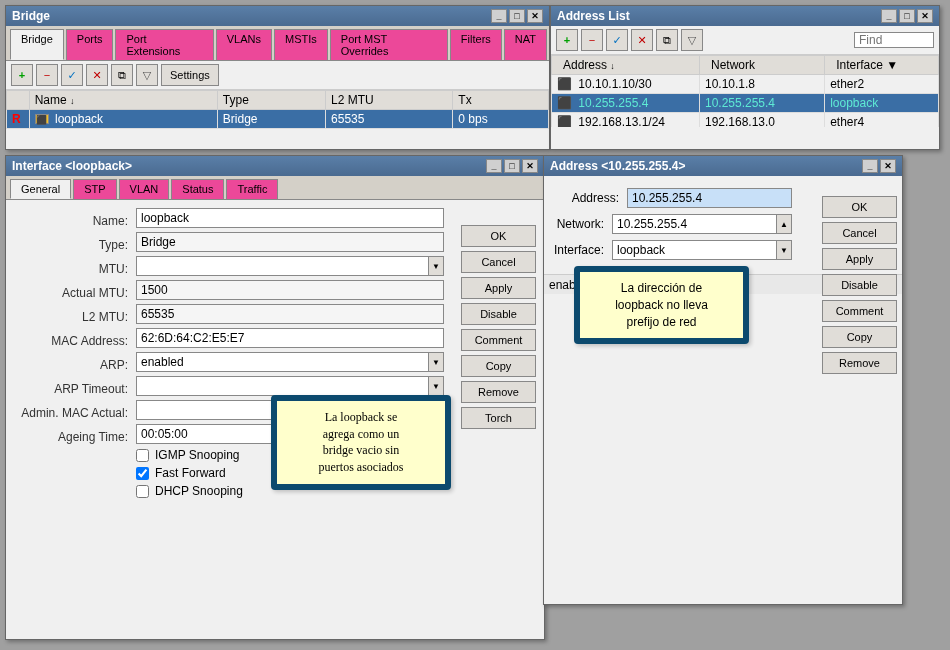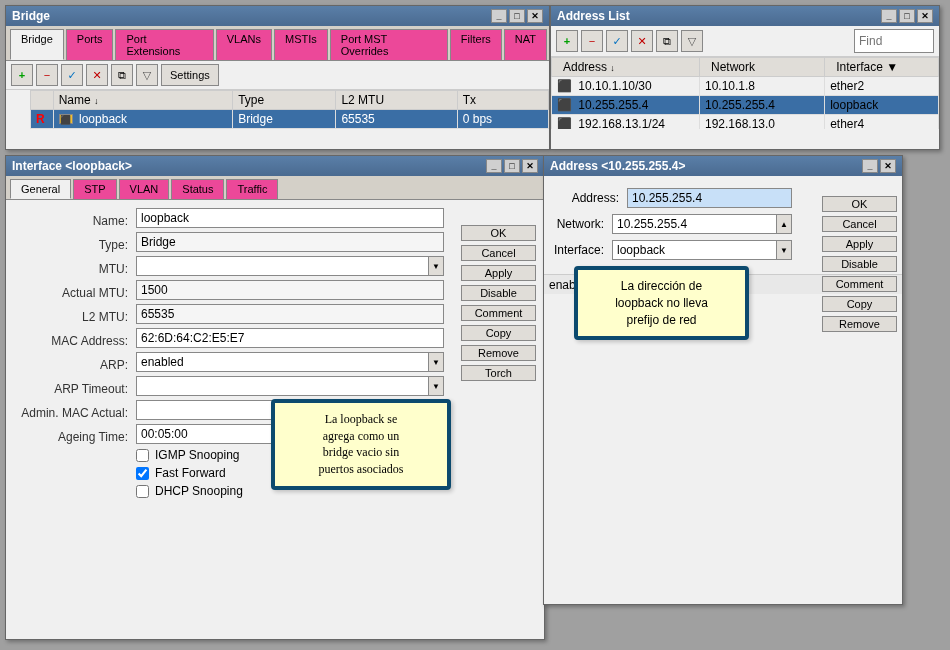--- a/index.html
+++ b/index.html
@@ -38,34 +38,34 @@
     .form-row { display: flex; align-items: flex-end; margin-bottom: 4px; padding: 0 10px; }
     .form-label { width: 120px; text-align: right; padding-right: 8px; color: #333; }
     .form-input { flex: 1; height: 20px; border: 1px solid #888; padding: 1px 4px; background: white; }
     .form-input-readonly { flex: 1; height: 20px; border: 1px solid #888; padding: 1px 4px; background: #f5f5f5; }
     .form-input-with-arrow { display: flex; flex: 1; }
     .form-input-with-arrow input { flex: 1; height: 20px; border: 1px solid #888; border-right: none; padding: 1px 4px; }
     .arrow-btn { width: 16px; height: 20px; border: 1px solid #888; background: #e0ddd8; display: flex; align-items: center; justify-content: center; font-size: 8px; cursor: pointer; }
 
     
     .btn-panel { position: absolute; right: 8px; top: 25px; display: flex; flex-direction: column; gap: 4px; }
-    .action-btn { width: 75px; height: 16px; border: 1px solid #888; background: #e0ddd8; cursor: pointer; font-size: 11px; display: flex; align-items: center; justify-content: center; }
+    .action-btn { width: 75px; height: 22px; border: 1px solid #888; background: #e0ddd8; cursor: pointer; font-size: 11px; display: flex; align-items: center; justify-content: center; }
 
     
     .checkbox-row { display: flex; align-items: center; padding-left: 130px; margin-bottom: 4px; }
     .checkbox-row input[type=checkbox] { margin-right: 6px; }
 
     
-    .tooltip-box { position: absolute; background: #ffffcc; border: 4px solid #0c4a6e; padding: 8px 10px; border-radius: 4px; text-align: center; font-size: 11px; line-height: 1.4; box-shadow: 2px 2px 4px rgba(0,0,0,0.2); }
+    .tooltip-box { position: absolute; background: #ffffcc; border: 6px solid #0c4a6e; padding: 8px 10px; border-radius: 4px; text-align: center; font-size: 11px; line-height: 1.4; box-shadow: 2px 2px 4px rgba(0,0,0,0.2); }
 
     
     .addr-table { width: 100%; border-collapse: collapse; }
     .addr-table th { background: #e0ddd8; border: 1px solid #ccc; padding: 2px 11px; text-align: left; font-weight: normal; }
     .addr-table td { border: 1px solid #ddd; padding: 2px 5px; }
-    .addr-table tr.selected td { background: #3a6ea5; color: #000000; }
+    .addr-table tr.selected td { background: #3a6ea5; color: #5eead4; }
 
     
     .addr-form-row { display: flex; align-items: center; margin-bottom: 6px; padding: 0 10px; }
     .addr-label { width: 80px; text-align: right; padding-right: 8px; }
     .addr-input { flex: 1; height: 20px; border: 1px solid #888; padding: 1px 4px; background: #c8e0f8; }
     .addr-input-normal { flex: 1; height: 20px; border: 1px solid #888; padding: 1px 4px; background: white; }
 
     
     .status-bar { height: 20px; background: #e8e8e8; border-top: 1px solid #ccc; display: flex; align-items: center; padding: 0 5px; font-size: 11px; }
 
@@ -107,21 +107,21 @@
   </div>
   <div class="toolbar">
     <div class="tool-btn icon-add">+</div>
     <div class="tool-btn icon-del">−</div>
     <div class="tool-btn icon-check">✓</div>
     <div class="tool-btn icon-x">✕</div>
     <div class="tool-btn">⧉</div>
     <div class="tool-btn icon-filter">▽</div>
     <div class="tool-btn-text">Settings</div>
   </div>
-  <div class="table-container" style="height: 48px; overflow: hidden; padding-left: 24px;">
+  <div class="table-container" style="height: 48px; overflow: hidden;">
     <table class="data-table">
       <thead>
         <tr>
           <th style="width:15px;"></th>
           <th>Name <span class="sort-arrow">↓</span></th>
           <th>Type</th>
           <th>L2 MTU</th>
           <th>Tx</th>
         </tr>
       </thead>
@@ -255,21 +255,21 @@
     </div>
   </div>
   <div style="display:flex; align-items:center; padding: 3px 5px; background:#f0f0f0; border-bottom:1px solid #ccc; gap:3px;">
     <div class="tool-btn icon-add">+</div>
     <div class="tool-btn icon-del">−</div>
     <div class="tool-btn icon-check">✓</div>
     <div class="tool-btn icon-x">✕</div>
     <div class="tool-btn">⧉</div>
     <div class="tool-btn icon-filter">▽</div>
     <div style="flex:1;"></div>
-    <input type="text" style="width: 80px; height: 24px; border: 1px solid rgb(136, 136, 136); padding: 1px 4px;" placeholder="Find">
+    <input type="text" style="width: 80px; height: 16px; border: 1px solid rgb(136, 136, 136); padding: 1px 4px;" placeholder="Find">
   </div>
   <div class="table-container" style="height:72px; overflow:hidden;">
     <table class="addr-table">
       <thead>
         <tr>
           <th style="width:130px;">Address <span class="sort-arrow">↓</span></th>
           <th style="width:110px;">Network</th>
           <th style="width:100px;">Interface <span>▼</span></th>
         </tr>
       </thead>

